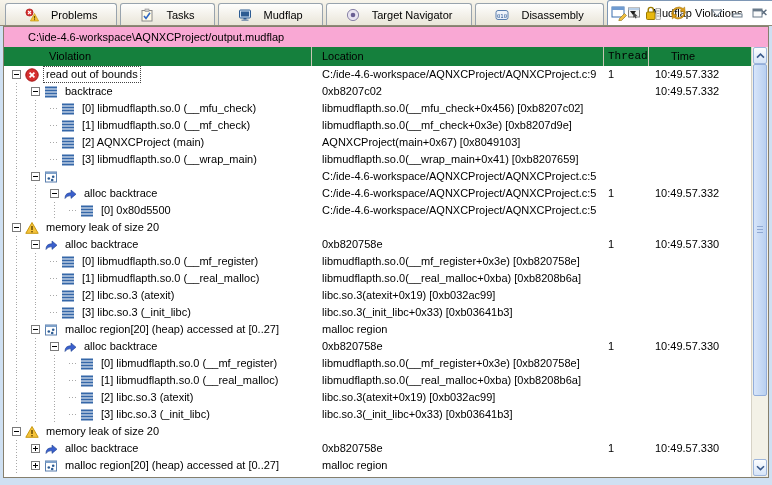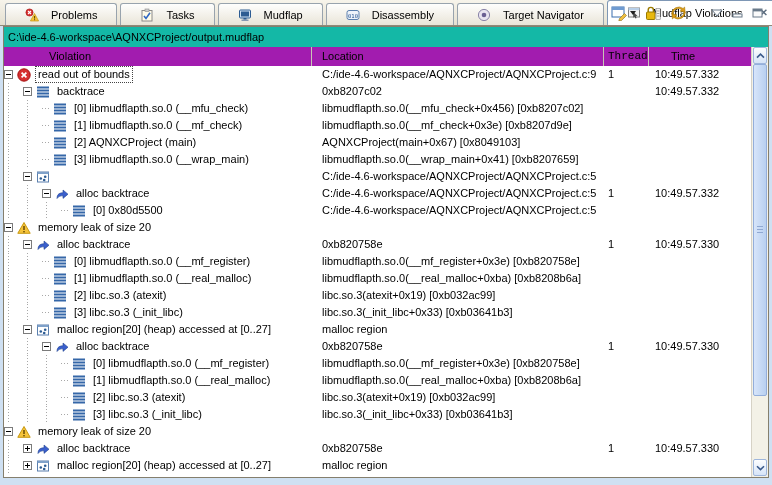--- a/index.html
+++ b/index.html
@@ -20,33 +20,33 @@
 
   
   .toolbar{position:absolute;right:8px;top:3px;display:flex;align-items:center;gap:7px;height:20px;}
   .tbtn{display:flex;align-items:center;gap:2px;padding:1px;}
   .drop-arrow{width:0;height:0;border-left:3px solid transparent;border-right:3px solid transparent;border-top:4px solid #222;}
   .chrome-gap{width:8px;}
 
   
   .content{position:absolute;left:3px;right:3px;top:26px;bottom:7px;background:#fff;
     border:1px solid #857f6d;overflow:hidden;}
-  .path-header{height:20px;line-height:20px;background:#14b8a6;padding-left:4px;white-space:nowrap;}
-
-  .thead{display:flex;height:19px;line-height:18px;background:#a21caf;border-bottom:6px solid #b91c1c;}
+  .path-header{height:20px;line-height:20px;background:#f9a8d4;padding-left:24px;white-space:nowrap;}
+
+  .thead{display:flex;height:19px;line-height:18px;background:#15803d;border-bottom:6px solid #b91c1c;}
   .th{box-sizing:border-box;border-right:1px solid #c9c5b5;overflow:hidden;white-space:nowrap;}
   .th-violation{width:308px;padding-left:45px;}
   .th-location{width:292px;padding-left:10px;}
   .th-thread{width:45px;padding-left:4px;font-family:Liberation Mono, monospace;}
   .th-time{flex:1;padding-left:6px;border-right:none;margin-left:16px;}
 
   .rows{position:absolute;top:39px;left:0;right:17px;bottom:0;background:#fff;overflow:hidden;}
   .row{display:flex;height:17px;line-height:17px;white-space:nowrap;}
   .cell{box-sizing:border-box;overflow:hidden;}
-  .c-violation{width:308px;display:flex;align-items:center;}
+  .c-violation{width:308px;display:flex;align-items:center;padding-left:8px;}
   .c-location{width:292px;padding-left:10px;}
   .c-thread{width:45px;padding-left:4px;}
   .c-time{flex:1;padding-left:6px;}
 
   .rail{flex:0 0 19px;align-self:stretch;
     background-image:repeating-linear-gradient(to bottom,#a8a8a8 0 1px,transparent 1px 3px);
     background-size:1px 100%;background-position:4px 0;background-repeat:no-repeat;}
   .twig{flex:0 0 9px;height:1px;align-self:center;margin-right:2px;
     background-image:repeating-linear-gradient(to right,#a8a8a8 0 1px,transparent 1px 3px);}
   .expander{flex:0 0 9px;width:9px;height:9px;box-sizing:border-box;border:1px solid #7b7b7b;
@@ -104,34 +104,34 @@
               <rect x="3" y="3.5" width="8" height="5" fill="#2d5c93"></rect>
               <rect x="5.5" y="10" width="3" height="1.6" fill="#2d5c93"></rect>
               <rect x="3.5" y="11.6" width="7" height="1.2" fill="#6b86a8"></rect>
             </svg>
           </span>
           <span>Mudflap</span>
         </div>
         <div class="tab">
           <span class="icn ">
             <svg width="14" height="14" viewBox="0 0 14 14">
-              <rect x="1" y="2.5" width="12" height="9" rx="2" fill="#eef3fa" stroke="#5a7fae"></rect>
-              <text x="7" y="9.6" font-size="5.5" text-anchor="middle" fill="#1f4e8c" font-family="monospace">010</text>
-            </svg>
-          </span>
-          <span>Disassembly</span>
+              <circle cx="7" cy="7" r="5.6" fill="#e8e4f0" stroke="#8a84a8"></circle>
+              <circle cx="7" cy="7" r="2.3" fill="#6a5f93"></circle>
+            </svg>
+          </span>
+          <span>Target Navigator</span>
         </div>
         <div class="tab">
           <span class="icn ">
             <svg width="14" height="14" viewBox="0 0 14 14">
-              <circle cx="7" cy="7" r="5.6" fill="#e8e4f0" stroke="#8a84a8"></circle>
-              <circle cx="7" cy="7" r="2.3" fill="#6a5f93"></circle>
-            </svg>
-          </span>
-          <span>Target Navigator</span>
+              <rect x="1" y="2.5" width="12" height="9" rx="2" fill="#eef3fa" stroke="#5a7fae"></rect>
+              <text x="7" y="9.6" font-size="5.5" text-anchor="middle" fill="#1f4e8c" font-family="monospace">010</text>
+            </svg>
+          </span>
+          <span>Disassembly</span>
         </div>
         <div class="tab active">
           <span class="icn ">
             <svg width="14" height="14" viewBox="0 0 14 14">
               <rect x="1.5" y="2" width="11" height="9" fill="#f4f4f4" stroke="#808080"></rect>
               <rect x="1.5" y="2" width="11" height="2.2" fill="#b8cfe8"></rect>
               <path d="M6 5.5 L10.5 10 L8.8 10.1 L9.6 12 L8.4 12.5 L7.6 10.7 L6.3 11.8 Z" fill="#4a4a4a"></path>
             </svg>
           </span>
           <span>Mudflap Violations</span>

